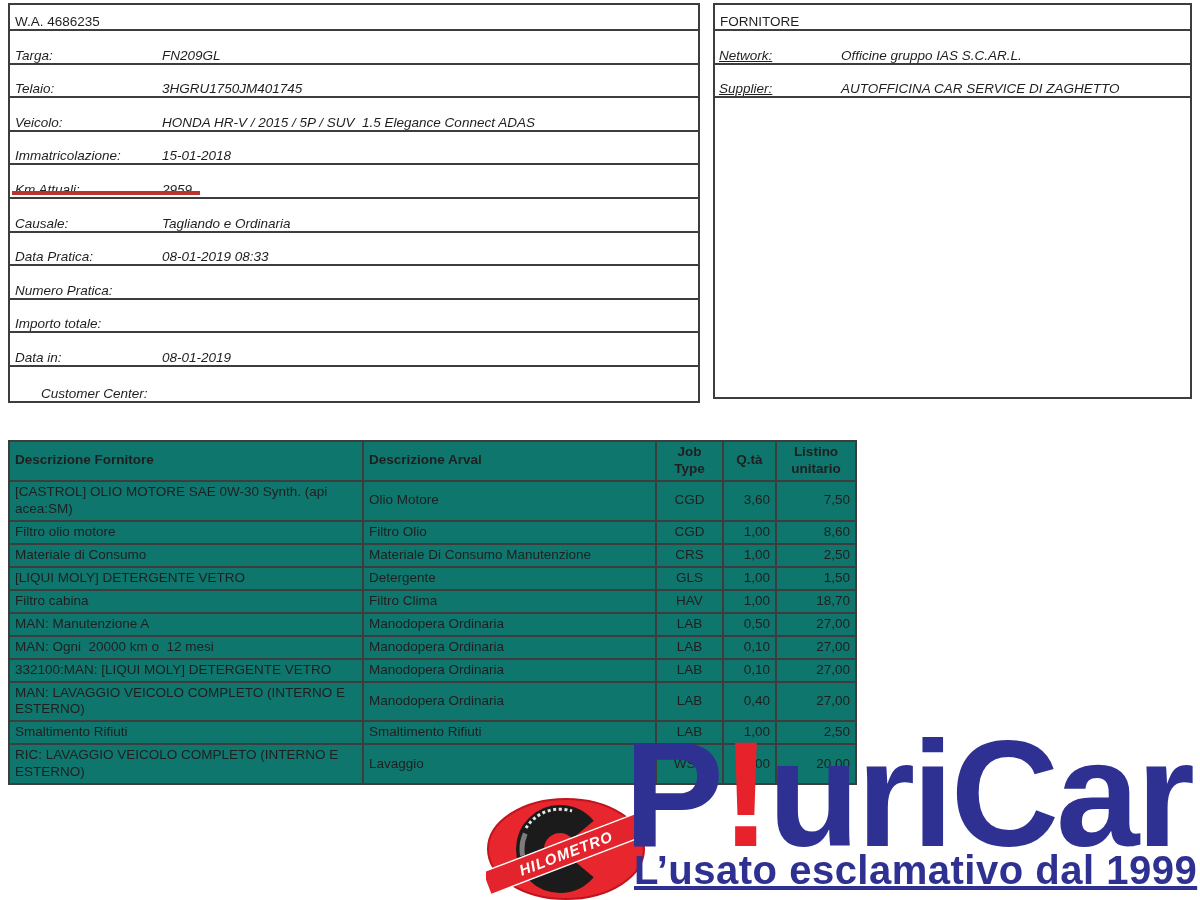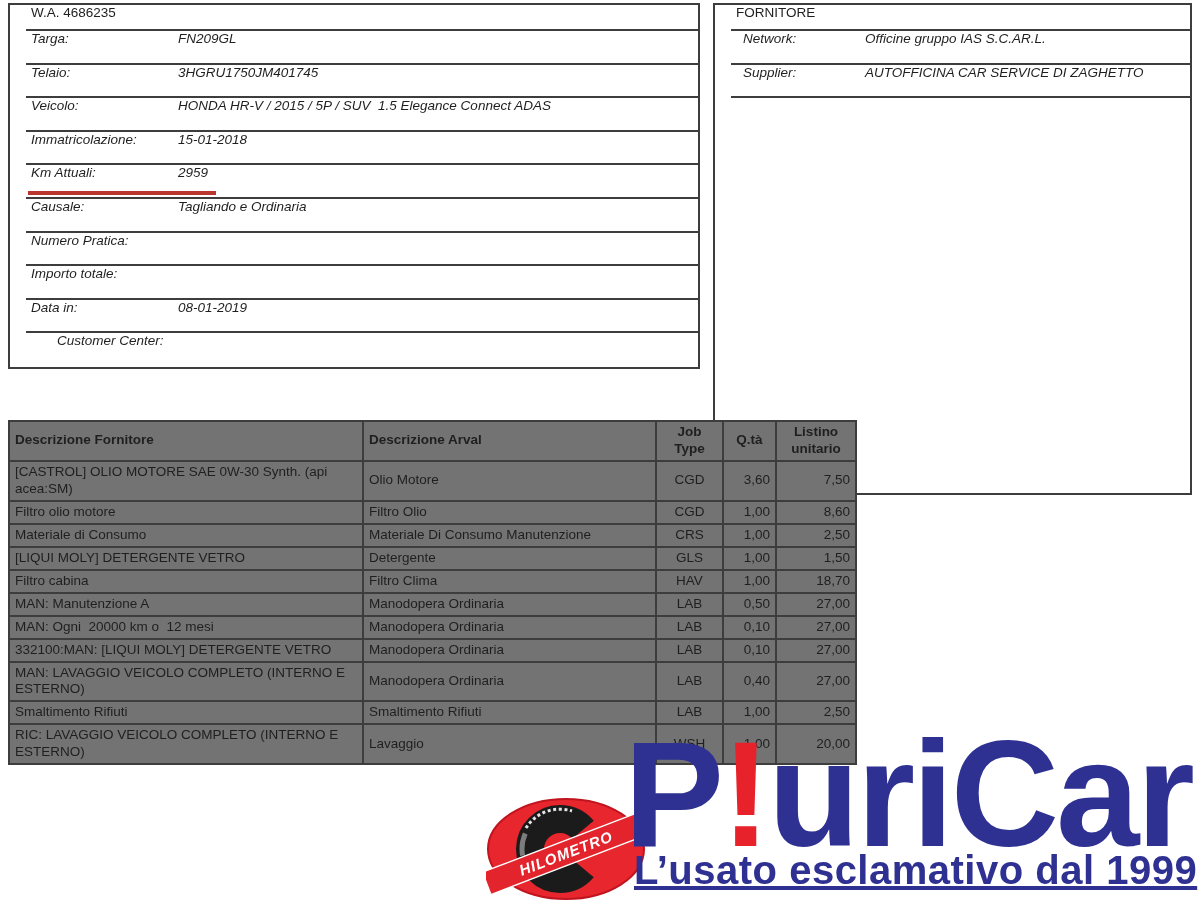--- a/index.html
+++ b/index.html
@@ -9,41 +9,41 @@
     position:relative;overflow:hidden;
   }
   .page{position:absolute;inset:0;}
 
   
   .box{
     position:absolute;border:2px solid #3d3d3d;box-sizing:border-box;
     font-style:italic;font-size:13.5px;background:#fff;
   }
   .left-box{left:8px;top:3px;width:692px;}
-  .right-box{left:713px;top:3px;width:479px;height:492px;}
+  .right-box{left:713px;top:3px;width:479px;height:396px;}
   .row{
-    position:relative;display:flex;align-items:flex-start;
-    border-bottom:2px solid #3d3d3d;box-sizing:border-box;height:33.6px;margin-left:16px;
+    position:relative;display:flex;align-items:flex-end;
+    border-bottom:2px solid #3d3d3d;box-sizing:border-box;height:33.6px;
   }
   .rows-holder .row:last-child{border-bottom:none;padding-left:26px;}
   .wa-row,.title-row{height:26px;font-style:normal;border-bottom:2px solid #3d3d3d;}
   .wa-row span,.title-row span{padding-left:5px;}
   .row .lbl{width:147px;padding-left:5px;flex:none;}
-  .right-box .row .lbl{width:122px;padding-left:12px;}
+  .right-box .row .lbl{width:122px;padding-left:4px;text-decoration:underline;}
   .row .val{white-space:pre-wrap;}
   .red-underline{
     position:absolute;left:2px;bottom:2px;width:188px;height:4px;
     background:#b8362e;
   }
 
   
   table.items{
-    position:absolute;left:8px;top:420px;width:847px;
+    position:absolute;left:8px;top:440px;width:847px;
     border-collapse:collapse;table-layout:fixed;
-    font-size:13.5px;background:#737373;
+    font-size:13.5px;background:#0f766e;
     border:2px solid #3d3d3d;
   }
   table.items th,table.items td{
     border:2px solid #3d3d3d;padding:2px 5px;
     white-space:pre-wrap;vertical-align:middle;box-sizing:border-box;
     line-height:1.25;overflow:hidden;
   }
   table.items thead th{font-weight:bold;text-align:left;height:34px;}
   table.items thead th.center{text-align:center;}
   table.items td{height:23px;}
@@ -95,20 +95,24 @@
           <span class="val">15-01-2018</span>
         </div>
         <div class="row">
           <span class="lbl">Km Attuali:</span>
           <span class="val">2959</span>
           <i class="red-underline"></i>
         </div>
         <div class="row">
           <span class="lbl">Causale:</span>
           <span class="val">Tagliando e Ordinaria</span>
+        </div>
+        <div class="row">
+          <span class="lbl">Data Pratica:</span>
+          <span class="val">08-01-2019 08:33</span>
         </div>
         <div class="row">
           <span class="lbl">Numero Pratica:</span>
           <span class="val"></span>
         </div>
         <div class="row">
           <span class="lbl">Importo totale:</span>
           <span class="val"></span>
         </div>
         <div class="row">

